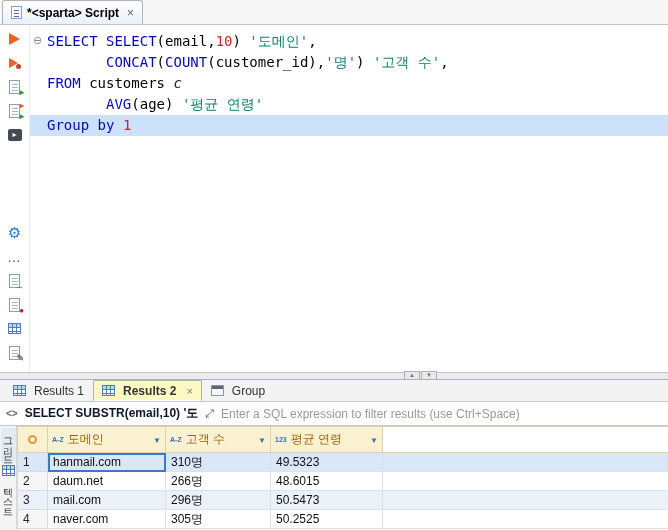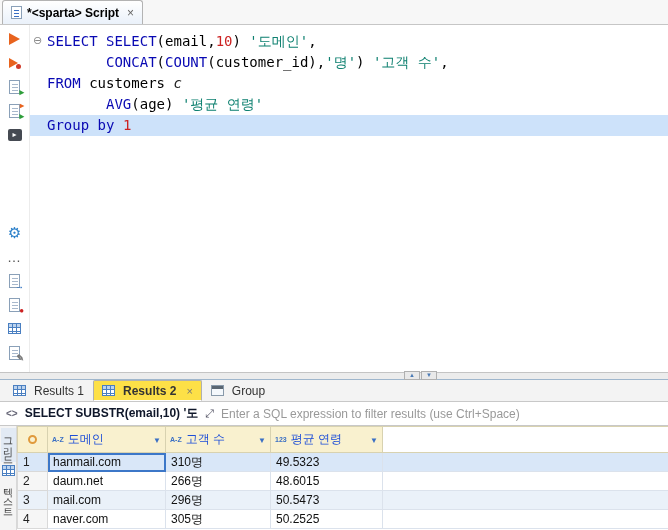--- a/index.html
+++ b/index.html
@@ -70,21 +70,21 @@
   .sash-btn{position:absolute;top:-2px;width:16px;height:9px;background:#e9e9e9;
     border:1px solid #b0b0b0;color:#4a7ab5;font-size:6px;line-height:7px;text-align:center}
   .sash-btn.up{left:404px}
   .sash-btn.down{left:421px}
 
   
   .results-tabbar{height:22px;flex:0 0 22px;background:#f3f3f3;border-bottom:1px solid #c8c8c8;
     display:flex;align-items:flex-end;padding-left:4px}
   .rtab{height:21px;display:flex;align-items:center;gap:8px;padding:0 8px;color:#333;
     border:1px solid transparent;white-space:nowrap}
-  .rtab.active{background:#fde047;border:1px solid #b0b0b0;border-bottom-color:#fff;
+  .rtab.active{background:#fef9c3;border:1px solid #b0b0b0;border-bottom-color:#fff;
     font-weight:bold;border-radius:2px 2px 0 0}
   .rtab-close{color:#777;font-size:11px;margin-left:2px;font-weight:normal}
   .icon-console-sm{display:inline-block;width:13px;height:11px;background:#f4f8fc;
     border:1px solid #8899aa;position:relative}
   .icon-console-sm:before{content:"";position:absolute;left:0;right:0;top:0;height:3px;background:#5a6672}
 
   
   .filter-bar{height:24px;flex:0 0 24px;background:#fff;border-bottom:1px solid #c8c8c8;
     display:flex;align-items:center;padding:0 6px;gap:7px;overflow:hidden}
   .filter-sql-icon{color:#667;font-size:10px;font-weight:bold}
@@ -98,21 +98,21 @@
     display:flex;flex-direction:column;align-items:center;padding-top:2px;gap:3px}
   .vtab{writing-mode:vertical-rl;font-size:10px;color:#333;padding:2px 0;line-height:15px}
   .vtab.active{background:#e2eaf4}
   table.rgrid{border-collapse:collapse;table-layout:fixed;width:100%;font-size:12px}
   .rgrid th{background:#f9f1cf;border:1px solid #d8d2b0;height:26px;font-weight:normal;
     text-align:left;padding:0 4px;white-space:nowrap;overflow:hidden}
   .rgrid th.corner{text-align:center;padding:0}
   .rgrid th.filler,.rgrid td.filler{background:#fff;border-left:none;border-right:none;border-color:#dbe2ec}
   .rgrid th.filler{border-top-color:#d8d2b0;border-bottom-color:#d8d2b0}
   .col-type{color:#3a6fc4;font-size:7px;font-weight:bold;margin-right:4px;vertical-align:middle}
-  .col-label{color:#1d4ed8}
+  .col-label{color:#a16207}
   .sort-arrow{color:#3a6fc4;font-size:8px;float:right;margin-top:5px}
   .key-ring{display:inline-block;width:9px;height:9px;border:2px solid #e09a3c;border-radius:50%;margin-top:3px}
   .rgrid td{border:1px solid #dbe2ec;height:19px;padding:0 5px;white-space:nowrap;overflow:hidden;background:#fff}
   .rgrid tr.odd td{background:#eaf1f9}
   .rgrid tr.selrow td{background:#d9e7f8}
   .rgrid td.rownum{background:#f6f6f6;border-color:#d9d9d9;color:#222}
   .rgrid td.num{}
   .rgrid td.selcell{outline:2px solid #3c77c8;outline-offset:-2px;background:#e6effc}
 </style>
 </head>

